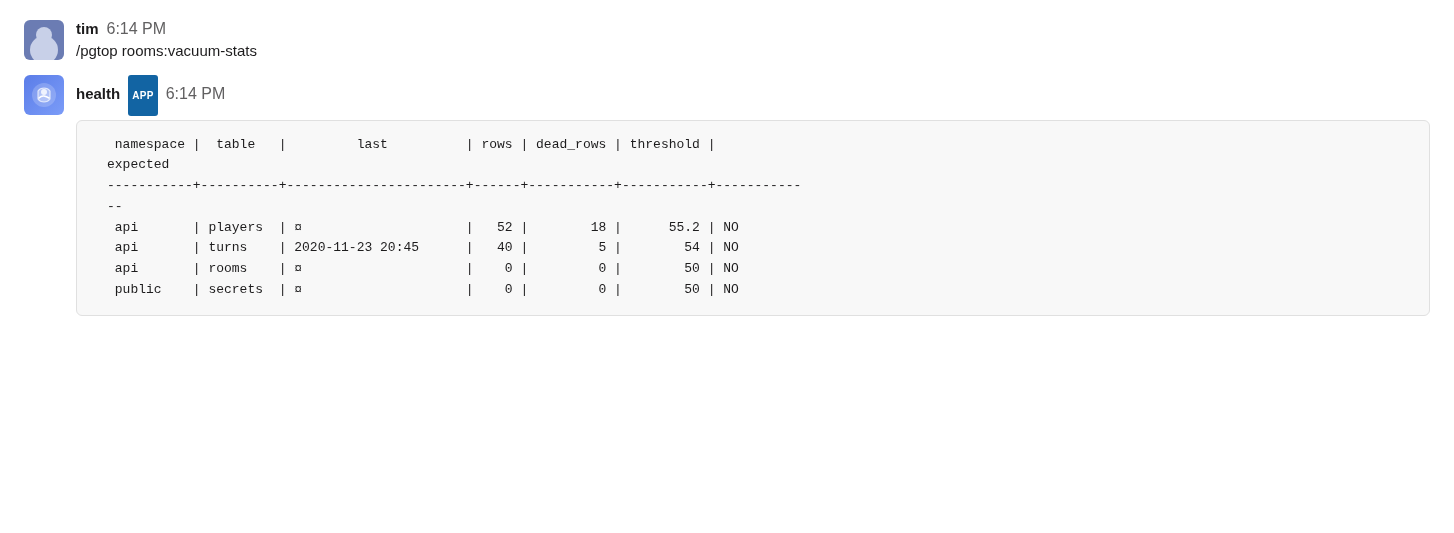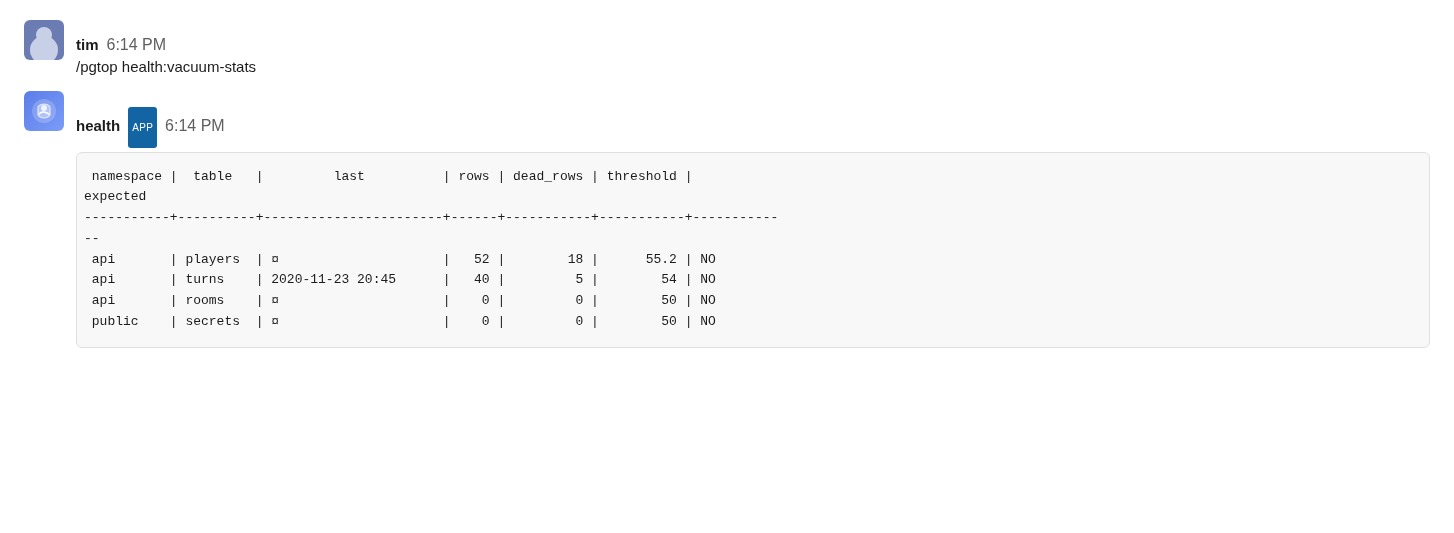--- a/index.html
+++ b/index.html
@@ -21,51 +21,50 @@
       gap: 12px;
     }
     .message-content {
       flex: 1;
     }
     .message-header {
       display: flex;
       align-items: baseline;
       gap: 8px;
       margin-bottom: 2px;
-      margin-top: 16px;
     }
     .username {
       font-weight: 700;
       font-size: 15px;
       color: #1d1c1d;
     }
     .app-badge {
       background: #1264a3;
       color: white;
       font-size: 10px;
-      font-weight: 400;
+      font-weight: 700;
       padding: 15px 4px;
       border-radius: 3px;
       text-transform: uppercase;
       letter-spacing: 0.3px;
     }
     .timestamp {
       color: #616061;
       font-size: 16px;
     }
     .message-text {
       font-size: 15px;
       color: #1d1c1d;
       line-height: 1.5;
     }
     .code-block {
       background: #f8f8f8;
       border: 1px solid #e0e0e0;
       border-radius: 6px;
-      padding: 14px 7px;
+      padding: 14px 30px;
       margin-top: 4px;
       font-family: "SFMono-Regular", "Consolas", "Liberation Mono", "Menlo", monospace;
       font-size: 13px;
       color: #1d1c1d;
       white-space: pre;
       line-height: 1.6;
       overflow-x: auto;
     }
 
     
@@ -120,21 +119,21 @@
 
 <div class="message-group">
 
   <div class="message-row">
     <div class="avatar-person"></div>
     <div class="message-content">
       <div class="message-header">
         <span class="username">tim</span>
         <span class="timestamp">6:14 PM</span>
       </div>
-      <div class="message-text">/pgtop health:vacuum-stats</div>
+      <div class="message-text">/pgtop rooms:vacuum-stats</div>
     </div>
   </div>
 
   <div class="message-row">
     <div class="avatar-pgtop-icon">
       <svg width="28" height="28" viewBox="0 0 28 28" fill="none" xmlns="http://www.w3.org/2000/svg">
         <circle cx="14" cy="14" r="12" fill="rgba(255,255,255,0.2)"></circle>
         <path d="M8 10 Q10 7 14 7 Q18 7 20 10 L20 18 Q18 21 14 21 Q10 21 8 18 Z" fill="rgba(255,255,255,0.35)" stroke="rgba(255,255,255,0.7)" stroke-width="1.2"></path>
         <circle cx="14" cy="11" r="3" fill="rgba(255,255,255,0.8)"></circle>
         <path d="M9 17 Q11.5 14.5 14 15 Q16.5 15.5 19 17" stroke="white" stroke-width="1.5" fill="none" stroke-linecap="round"></path>

